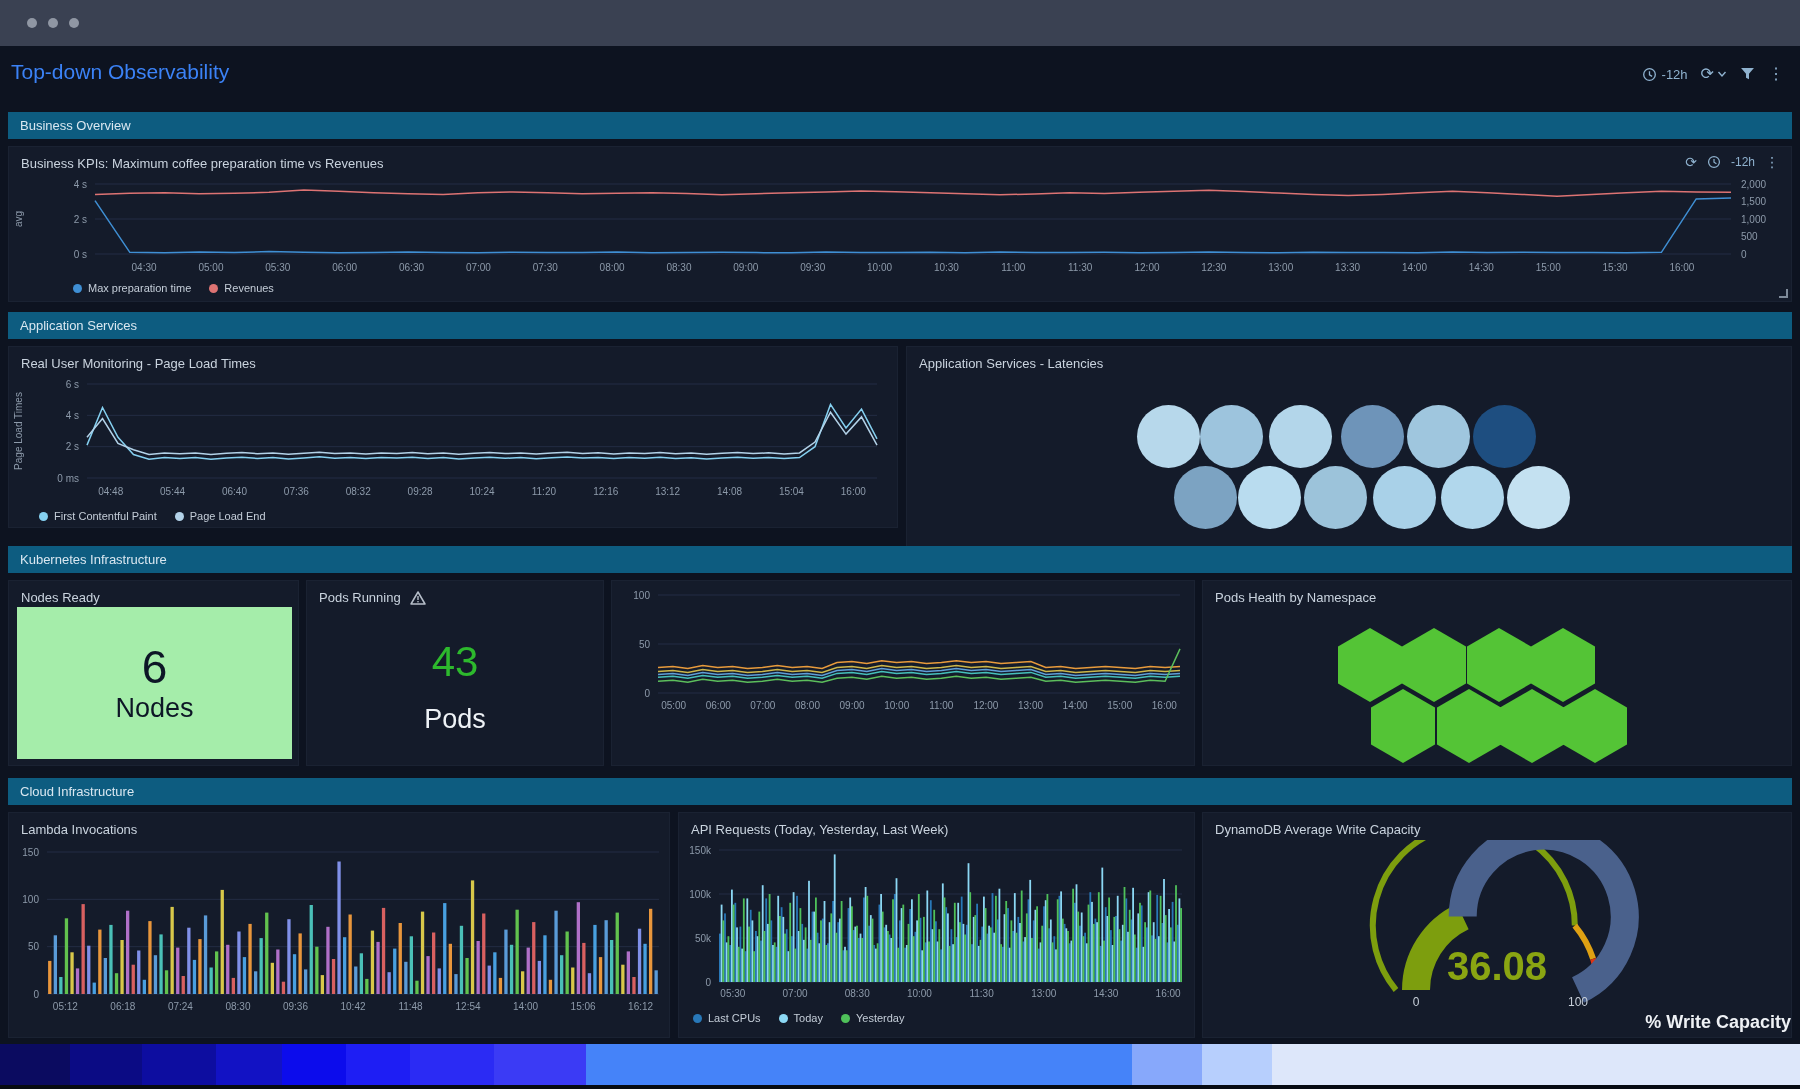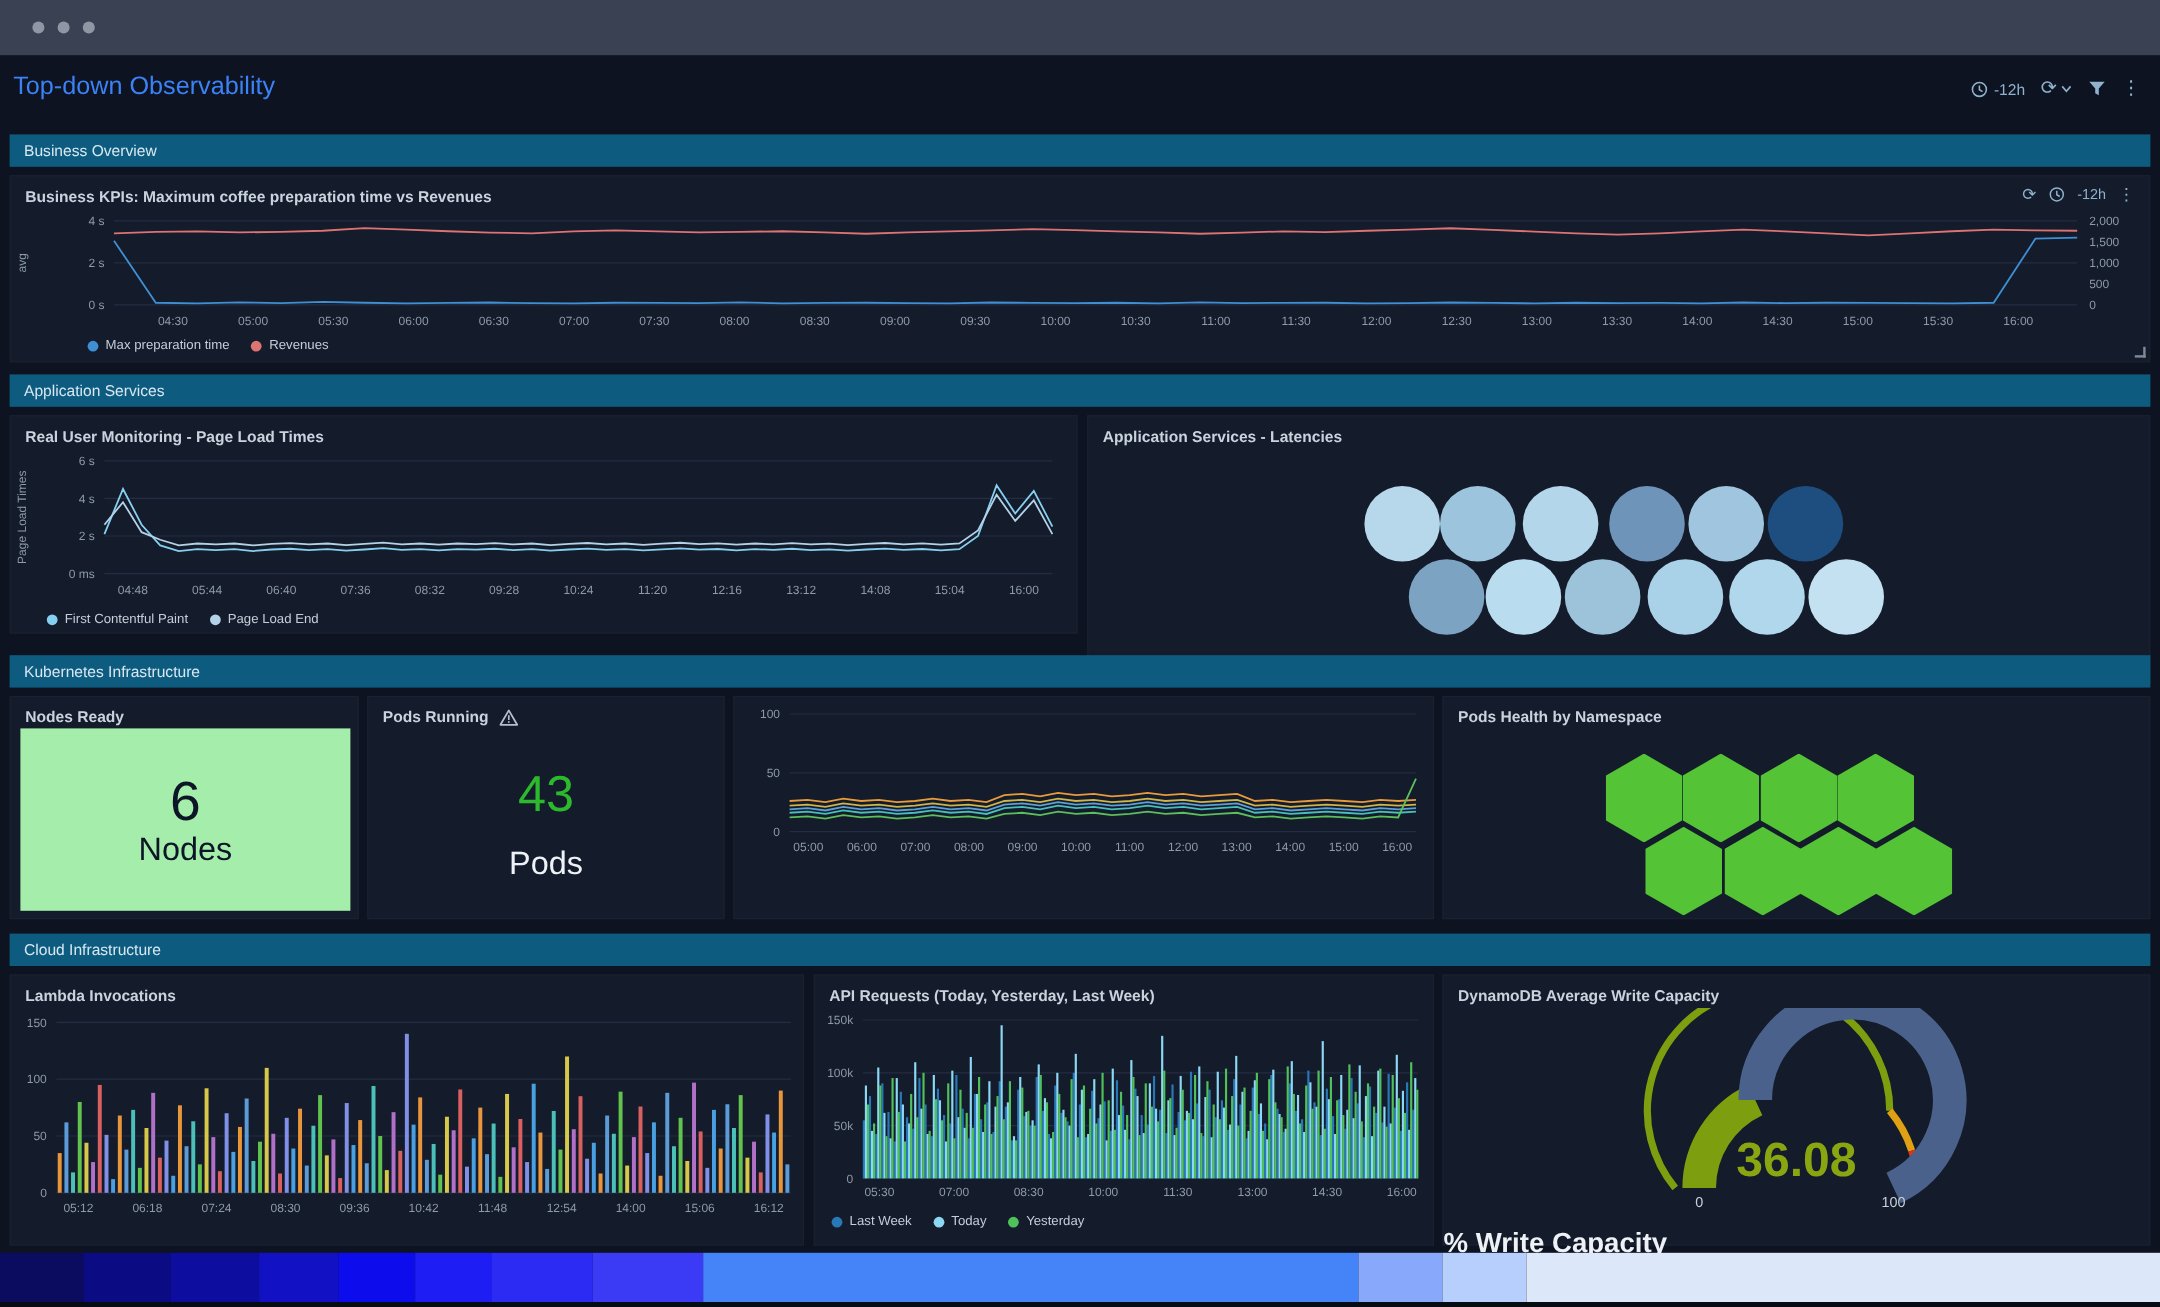--- a/index.html
+++ b/index.html
@@ -12,21 +12,21 @@
   .hdr-title{position:absolute;left:11px;top:60px;font-size:21px;color:#3b82f6;}
   .hdr-controls{position:absolute;right:16px;top:66px;display:flex;align-items:center;gap:13px;
                 color:#8fb2cf;font-size:13px;}
   .hdr-controls svg{display:block;}
   .icon-glyph{font-size:16px;line-height:1;color:#8fb2cf;}
   
   .secbar{position:absolute;left:8px;width:1784px;height:27px;background:#0d5c80;
           color:#d9e7f0;font-size:13px;line-height:27px;padding-left:12px;box-sizing:border-box;}
   
   .panel{position:absolute;background:#141b2a;border:1px solid #1a2232;box-sizing:border-box;}
-  .ptitle{font-size:13px;color:#c9d3de;padding:9px 12px 3px;white-space:nowrap;font-weight:bold;}
+  .ptitle{font-size:13px;color:#c9d3de;padding:9px 12px 3px;white-space:nowrap;}
   .phead-icons{position:absolute;top:8px;right:12px;display:flex;align-items:center;gap:10px;
                color:#8fb2cf;font-size:12px;}
   svg.chart{display:block;}
   .legend{display:flex;gap:18px;font-size:11px;color:#c4cdd8;align-items:center;height:20px;}
   .legend .item{display:flex;align-items:center;gap:6px;}
   .ldot{width:9px;height:9px;border-radius:50%;display:inline-block;}
   
   .bigbox{position:absolute;left:8px;top:26px;width:275px;height:152px;display:flex;flex-direction:column;
           align-items:center;justify-content:center;}
   .bigbox .num{font-size:46px;font-weight:500;color:#0d1626;line-height:1.1;}
@@ -34,21 +34,21 @@
   .centercol{position:absolute;left:0;top:26px;right:0;bottom:0;display:flex;flex-direction:column;
              align-items:center;justify-content:center;}
   .centercol .num{font-size:42px;font-weight:500;line-height:1.2;}
   .centercol .unit{font-size:27px;color:#eef2f6;font-weight:500;margin-top:16px;}
   
   .bubble{position:absolute;border-radius:50%;width:63px;height:63px;}
   .hex{position:absolute;width:64px;height:74px;
        clip-path:polygon(50% 0%,100% 25%,100% 75%,50% 100%,0% 75%,0% 25%);}
   
   .gauge-wrap{display:flex;justify-content:center;}
-  .gauge-label{text-align:left;font-size:23px;font-weight:bold;color:#eef1f5;margin-top:12px;}
+  .gauge-label{text-align:right;font-size:18px;font-weight:bold;color:#eef1f5;margin-top:2px;}
   
   #strip{position:absolute;left:0;top:1044px;width:1800px;height:41px;display:flex;}
   #strip div{height:100%;}
   .strip-below{position:absolute;left:0;top:1085px;width:1800px;height:4px;background:#070b12;}
   .resize-corner{position:absolute;right:3px;bottom:3px;width:7px;height:7px;
                  border-right:2px solid #7e8a99;border-bottom:2px solid #7e8a99;}
 </style>
 </head>
 <body>
 
@@ -705,21 +705,21 @@
         <rect x="475.5" y="98.9" width="1.8" height="43.1" fill="#4fc15a"></rect>
         <rect x="480.7" y="55.8" width="1.8" height="86.2" fill="#4fc15a"></rect>
         <rect x="485.8" y="75.1" width="1.8" height="66.9" fill="#4fc15a"></rect>
         <rect x="490.9" y="87.4" width="1.8" height="54.6" fill="#4fc15a"></rect>
         <rect x="496.1" y="45.2" width="1.8" height="96.8" fill="#4fc15a"></rect>
         <rect x="501.2" y="68.1" width="1.8" height="73.9" fill="#4fc15a"></rect>
       </svg>
     <div class="legend" style="padding-left:14px">
         <span class="item">
           <span class="ldot" style="background: rgb(40, 120, 184);"></span>
-          <span>Last Week</span>
+          <span>Last CPUs</span>
         </span>
         <span class="item">
           <span class="ldot" style="background: rgb(140, 216, 244);"></span>
           <span>Today</span>
         </span>
         <span class="item">
           <span class="ldot" style="background: rgb(79, 193, 90);"></span>
           <span>Yesterday</span>
         </span>
       </div>

